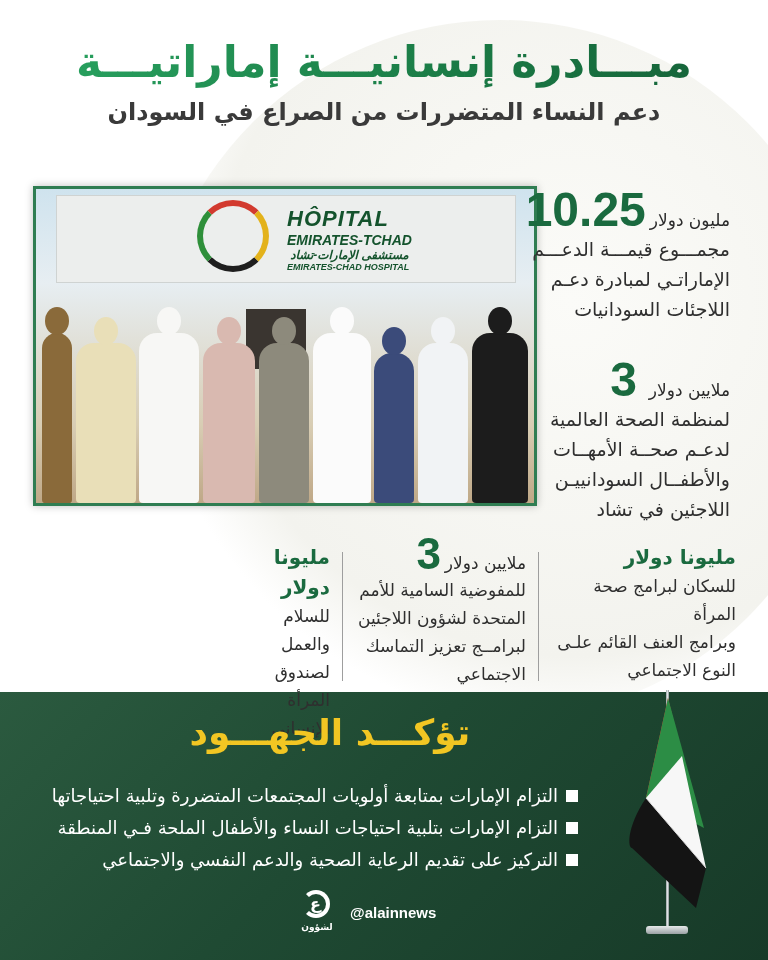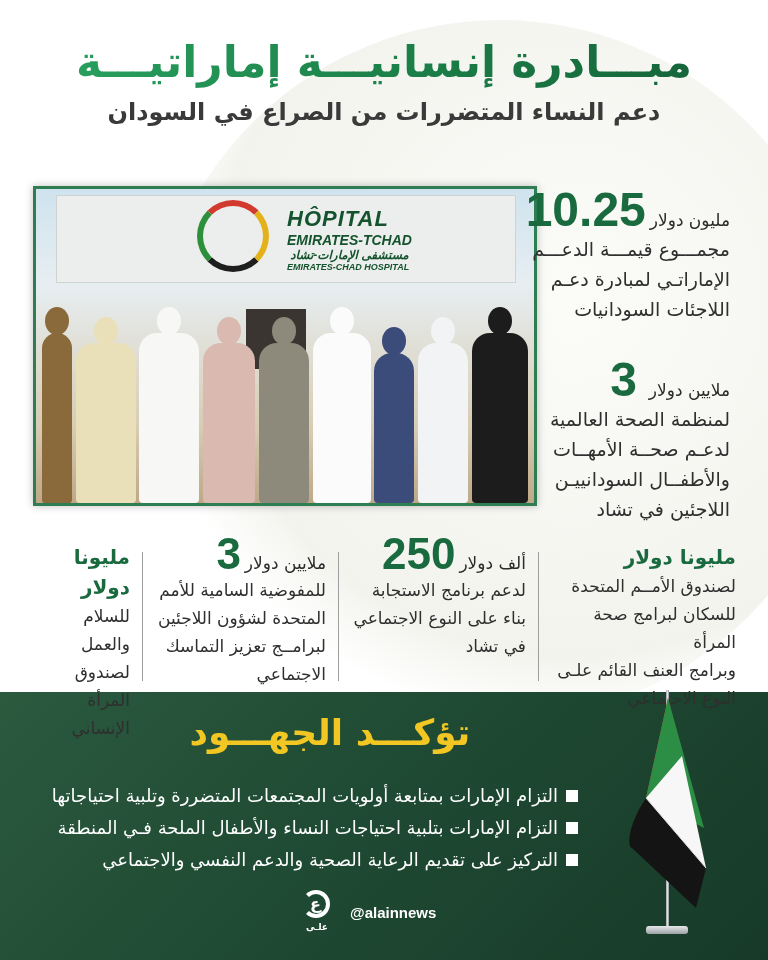--- a/index.html
+++ b/index.html
@@ -167,33 +167,23 @@
   <div class="desc">لمنظمة الصحة العالمية</div>
   <div class="desc">لدعـم صحــة الأمهــات</div>
   <div class="desc">والأطفــال السودانييـن</div>
   <div class="desc">اللاجئين في تشاد</div>
 </div>
 
 <div class="stats-row">
   <div class="col" style="width:210px;">
     <div class="divider"></div>
     <div class="col-head">مليونا دولار</div>
-    <div class="desc">لصندوق الأمــم المتحدة</div>
     <div class="desc">للسكان لبرامج صحة المرأة</div>
     <div class="desc">وبرامج العنف القائم علـى</div>
     <div class="desc">النوع الاجتماعي</div>
-  </div>
-  <div class="col" style="width:200px;">
-    <div class="divider"></div>
-    <div>
-      <span class="unit">ألف دولار</span><span class="big-num" style="font-size:44px;">250</span>
-    </div>
-    <div class="desc">لدعم برنامج الاستجابة</div>
-    <div class="desc">بناء على النوع الاجتماعي</div>
-    <div class="desc">في تشاد</div>
   </div>
   <div class="col" style="width:196px;">
     <div class="divider"></div>
     <div>
       <span class="unit">ملايين دولار</span><span class="big-num" style="font-size:44px;">3</span>
     </div>
     <div class="desc">للمفوضية السامية للأمم</div>
     <div class="desc">المتحدة لشؤون اللاجئين</div>
     <div class="desc">لبرامــج تعزيز التماسك</div>
     <div class="desc">الاجتماعي</div>
@@ -234,16 +224,16 @@
     <path d="M20 100 L56 58 L80 170 L70 180 Z" fill="#f7f7f7"></path>
     <path d="M20 100 C 0 130, 2 150, 6 150 L 70 210 L 80 170 Z" fill="#141414"></path>
     <path d="M20 100 L 80 170" stroke="#dcdcdc" stroke-width="1" fill="none"></path>
   </svg>
 </div>
 
 <div class="footer">
   <div class="brand-logo">
     <div class="ring"></div>
     <div class="glyph">ع</div>
-    <div class="word">علـى</div>
+    <div class="word">لشؤون</div>
   </div>
   <span class="handle">@alainnews</span>
 </div>
 
 </body></html>

